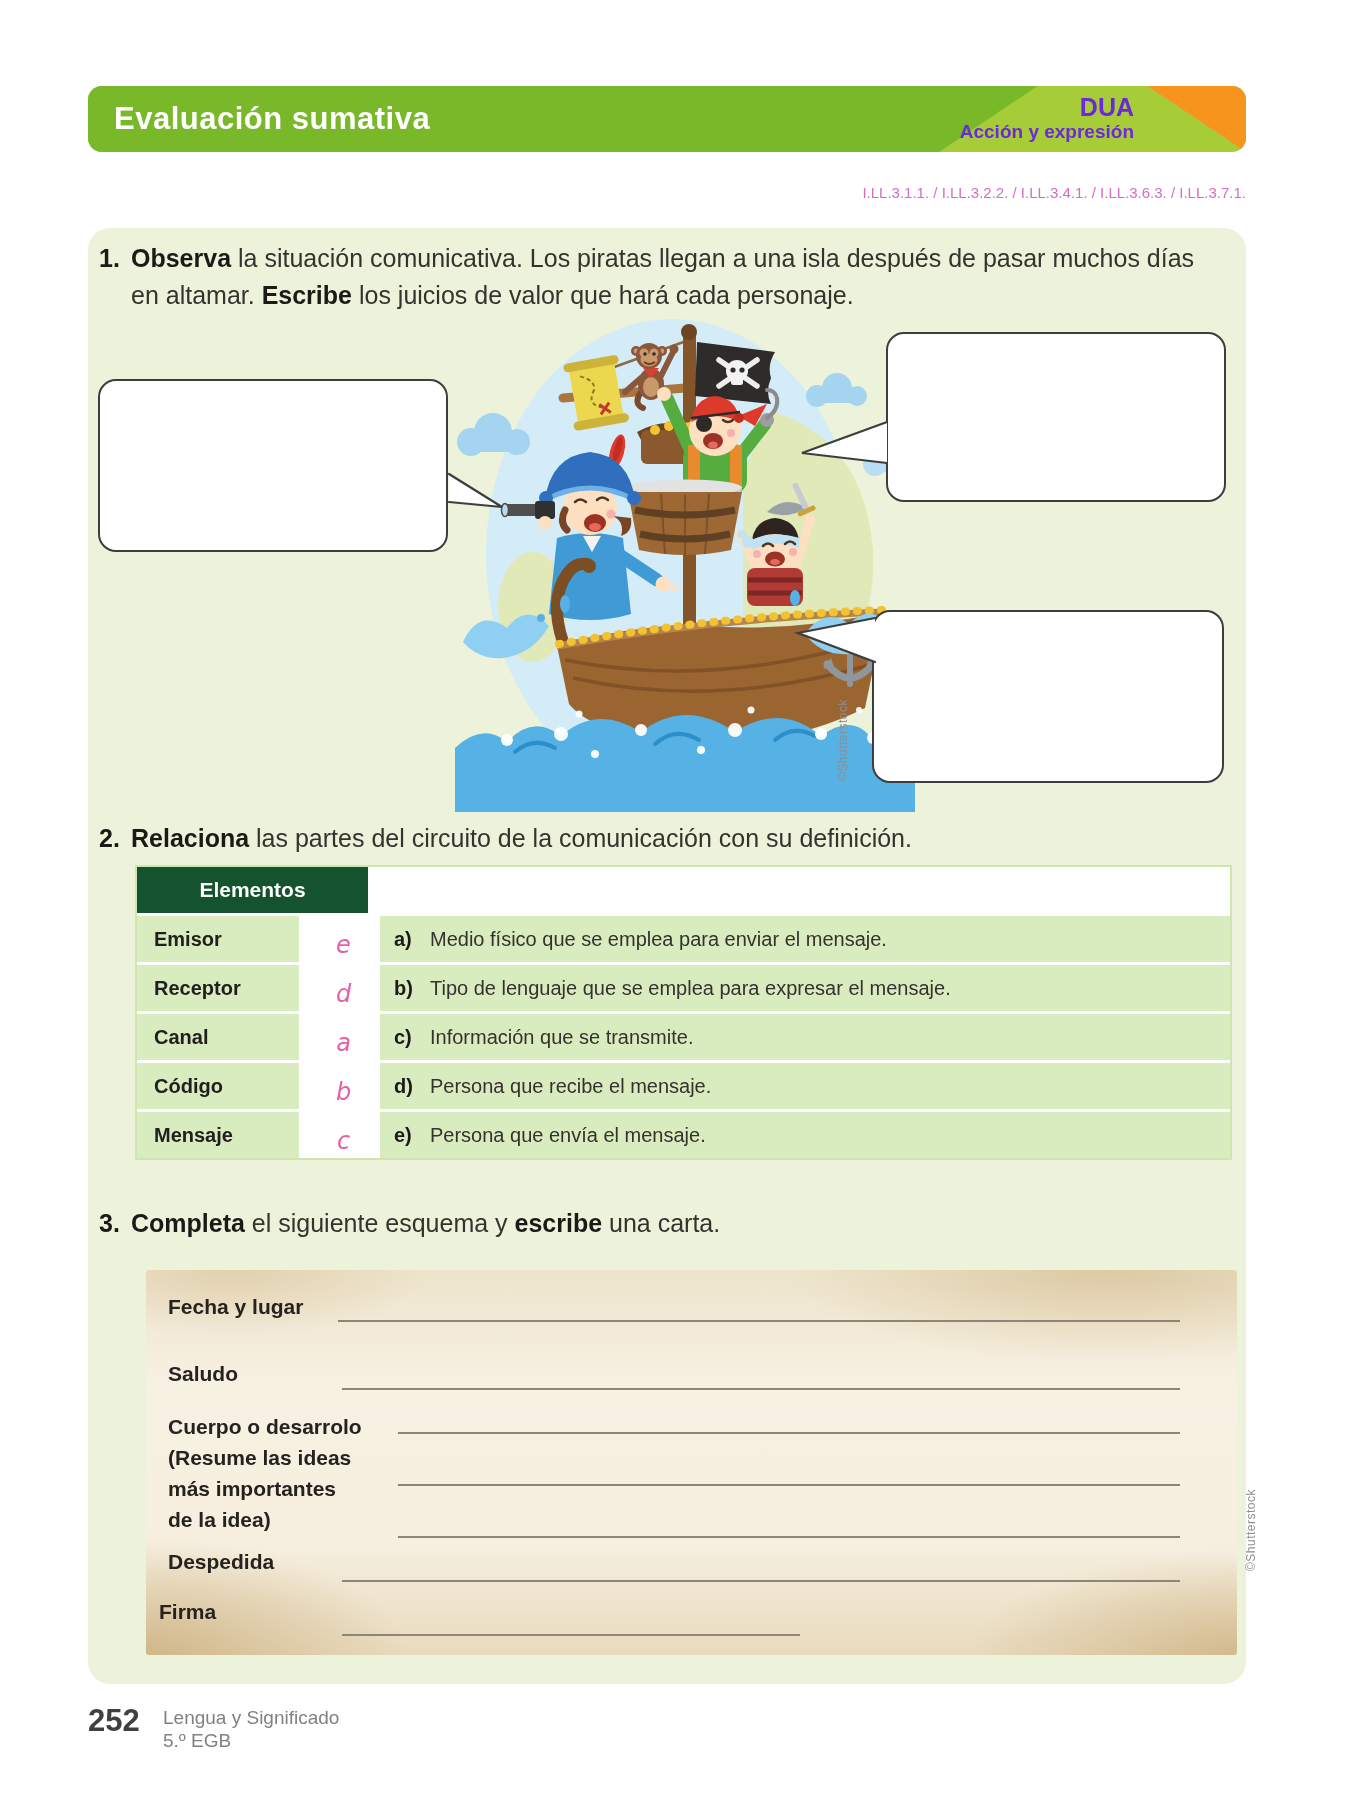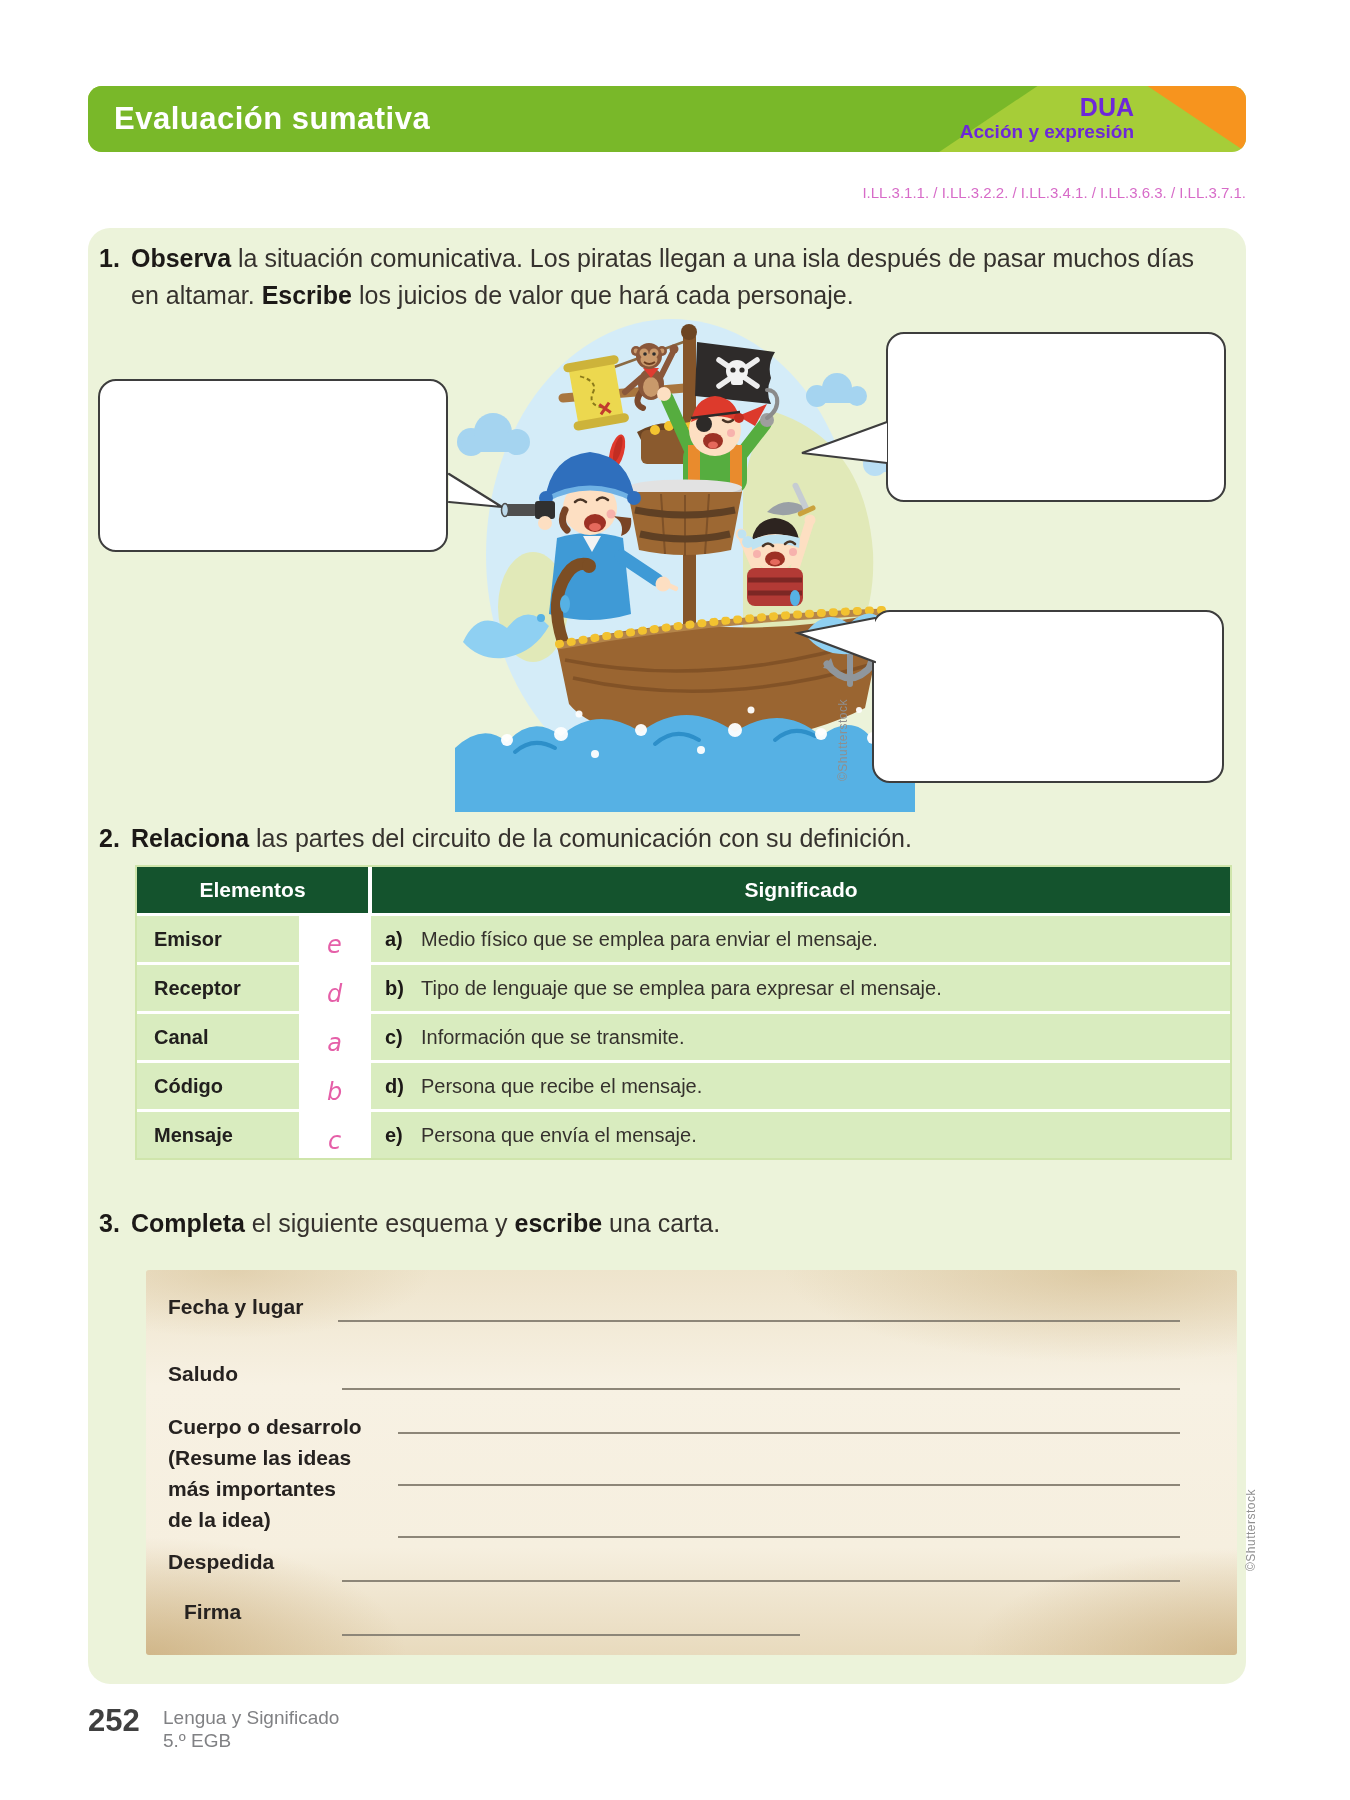--- a/index.html
+++ b/index.html
@@ -32,21 +32,21 @@
   
   .bubble { background:#fff; border:2px solid #3d3d3d; border-radius:18px; z-index:5; }
   .bline { position:absolute; height:2px; background:#9a9a9a; }
   .tail { z-index:6; }
 
   
   .mtable { left:135px; top:865px; width:1097px; background:#fff; border:2px solid #cfe5ab; z-index:4; }
   .trow { display:flex; height:46px; margin-bottom:3px; }
   .trow:last-child { margin-bottom:0; }
   .th { background:#14532d; color:#fff; font-weight:bold; font-size:21px; display:flex; align-items:center; justify-content:center; }
-  .c-el { width:162px; margin-right:3px; background:#d9ecbf; display:flex; align-items:center; padding-left:17px; font-weight:bold; font-size:20px; color:#22201e; }
+  .c-el { width:162px; margin-right:12px; background:#d9ecbf; display:flex; align-items:center; padding-left:17px; font-weight:bold; font-size:20px; color:#22201e; }
   .c-ans { width:65px; margin-right:4px; background:#fff; display:flex; align-items:flex-end; justify-content:center; padding-bottom:3px; color:#e55fa8; font-size:24px; font-style:italic; font-family:"DejaVu Sans", sans-serif; }
   .c-def { flex:1; background:#d9ecbf; display:flex; align-items:center; font-size:20px; color:#35312d; padding-left:14px; }
   .c-def .dl { font-weight:bold; color:#1c1917; width:36px; flex:none; }
   .h-el { width:231px; margin-right:4px; }
   .h-sig { flex:1; }
 
   
   .parchment { left:146px; top:1270px; width:1091px; height:385px; border-radius:3px;
     background:
       radial-gradient(ellipse 420px 190px at 0% 100%, rgba(193,159,103,.6), transparent 62%),
@@ -335,21 +335,20 @@
   </div>
 
   <div class="abs ex-title" id="ex2">
     <span class="num">2.</span>
     <span class="body"><b>Relaciona</b><span> las partes del circuito de la comunicación con su definición.</span></span>
   </div>
 
   <div class="abs mtable">
     <div class="trow">
       <div class="th h-el">Elementos</div>
-      <div class="th h-sig">Significado</div>
     </div>
     <div class="trow">
       <div class="c-el">Emisor</div>
       <div class="c-ans">e</div>
       <div class="c-def">
           <span class="dl">a)</span>
           <span>Medio físico que se emplea para enviar el mensaje.</span>
         </div>
     </div>
     <div class="trow">
@@ -398,21 +397,21 @@
   <div class="abs sline" style="left:342px; top:1388px; width:838px;"></div>
   <div class="abs slabel" style="left:168px; top:1415px;">Cuerpo o desarrolo</div>
   <div class="abs slabel" style="left:168px; top:1446px;">(Resume las ideas</div>
   <div class="abs slabel" style="left:168px; top:1477px;">más importantes</div>
   <div class="abs slabel" style="left:168px; top:1508px;">de la idea)</div>
   <div class="abs sline" style="left:398px; top:1432px; width:782px;"></div>
   <div class="abs sline" style="left:398px; top:1484px; width:782px;"></div>
   <div class="abs sline" style="left:398px; top:1536px; width:782px;"></div>
   <div class="abs slabel" style="left:168px; top:1550px;">Despedida</div>
   <div class="abs sline" style="left:342px; top:1580px; width:838px;"></div>
-  <div class="abs slabel" style="left:184px; top:1600px;">Firma</div>
+  <div class="abs slabel" style="left:159px; top:1600px;">Firma</div>
   <div class="abs sline" style="left:342px; top:1634px; width:458px;"></div>
 
   <div class="abs" style="left:1244px; top:1568px;">
     <span class="credit" style="display:inline-block;">©Shutterstock</span>
   </div>
 
   <div class="abs footer-num">252</div>
   <div class="abs footer-txt">
     <div>Lengua y Significado</div>
     <div>5.º EGB</div>

